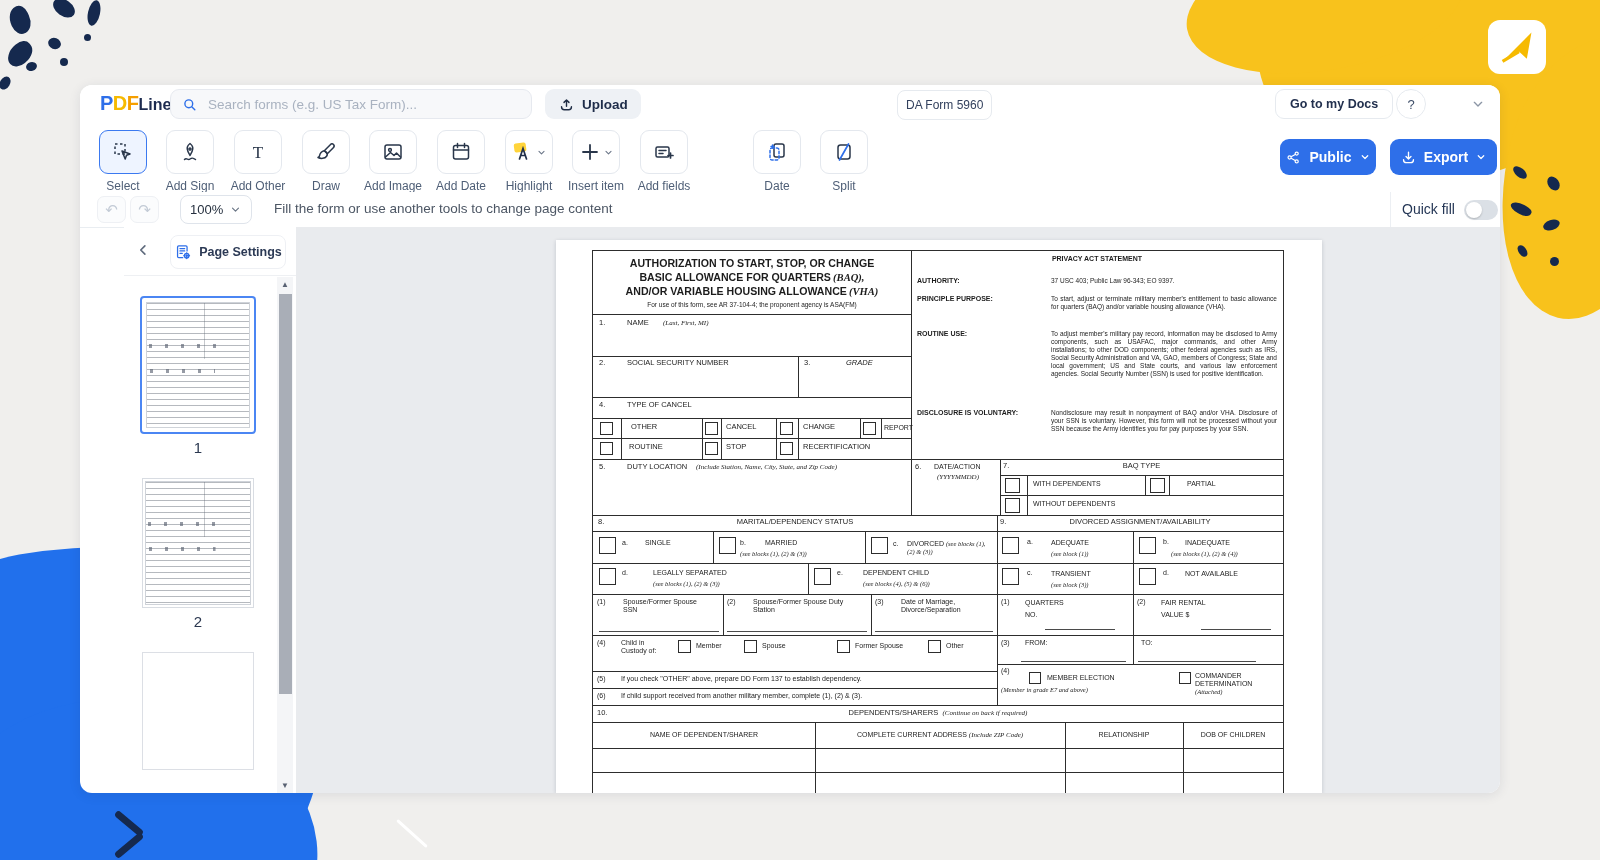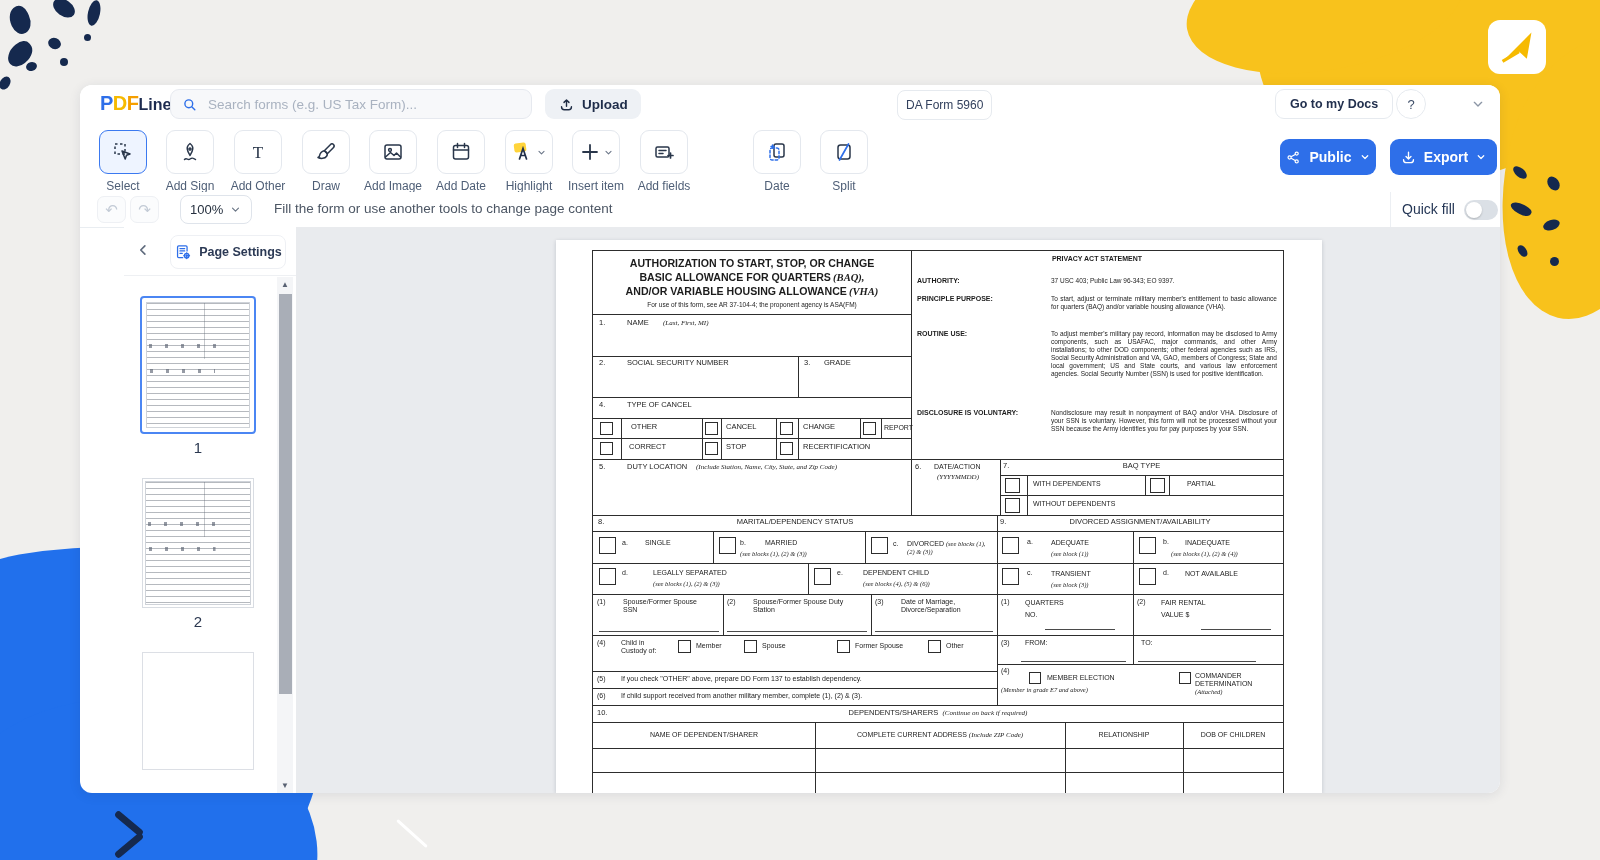--- a/index.html
+++ b/index.html
@@ -421,34 +421,34 @@
             <div class="ft fb f7" style="left:324px;top:158px;">DISCLOSURE IS VOLUNTARY:</div>
             <div class="ft f65 fw just" style="left:458px;top:158px;width:226px;">Nondisclosure may result in nonpayment of BAQ and/or VHA. Disclosure of your SSN is voluntary. However, this form will not be processed without your SSN because the Army identifies you for pay purposes by your SSN.</div>
 
             <div class="ft" style="left:6px;top:68px;">1.</div>
             <div class="ft" style="left:34px;top:68px;">NAME</div>
             <div class="ft fi f7" style="left:70px;top:68px;">(Last, First, MI)</div>
 
             <div class="ft" style="left:6px;top:108px;">2.</div>
             <div class="ft" style="left:34px;top:108px;">SOCIAL SECURITY NUMBER</div>
             <div class="ft" style="left:211px;top:108px;">3.</div>
-            <div class="ft" style="left:231px;top:108px;">GRADE</div>
+            <div class="ft" style="left:253px;top:108px;font-style:italic;">GRADE</div>
 
             <div class="ft" style="left:6px;top:150px;">4.</div>
             <div class="ft" style="left:34px;top:150px;">TYPE OF CANCEL</div>
             <div class="cb" style="left:7px;top:171px;width:13px;height:13px;"></div>
             <div class="ft" style="left:38px;top:172px;">OTHER</div>
             <div class="cb" style="left:112px;top:171px;width:13px;height:13px;"></div>
             <div class="ft" style="left:133px;top:172px;">CANCEL</div>
             <div class="cb" style="left:187px;top:171px;width:13px;height:13px;"></div>
             <div class="ft" style="left:210px;top:172px;">CHANGE</div>
             <div class="cb" style="left:270px;top:171px;width:13px;height:13px;"></div>
             <div class="ft f7" style="left:291px;top:173px;">REPORT</div>
             <div class="cb" style="left:7px;top:191px;width:13px;height:13px;"></div>
-            <div class="ft" style="left:36px;top:192px;">CORRECT</div>
+            <div class="ft" style="left:36px;top:192px;">ROUTINE</div>
             <div class="cb" style="left:112px;top:191px;width:13px;height:13px;"></div>
             <div class="ft" style="left:133px;top:192px;">STOP</div>
             <div class="cb" style="left:187px;top:191px;width:13px;height:13px;"></div>
             <div class="ft" style="left:210px;top:192px;">RECERTIFICATION</div>
 
             <div class="ft" style="left:6px;top:212px;">5.</div>
             <div class="ft" style="left:34px;top:212px;">DUTY LOCATION</div>
             <div class="ft fi f7" style="left:103px;top:212px;">(Include Station, Name, City, State, and Zip Code)</div>
             <div class="ft" style="left:322px;top:212px;">6.</div>
             <div class="ft f7" style="left:341px;top:212px;">DATE/ACTION</div>

